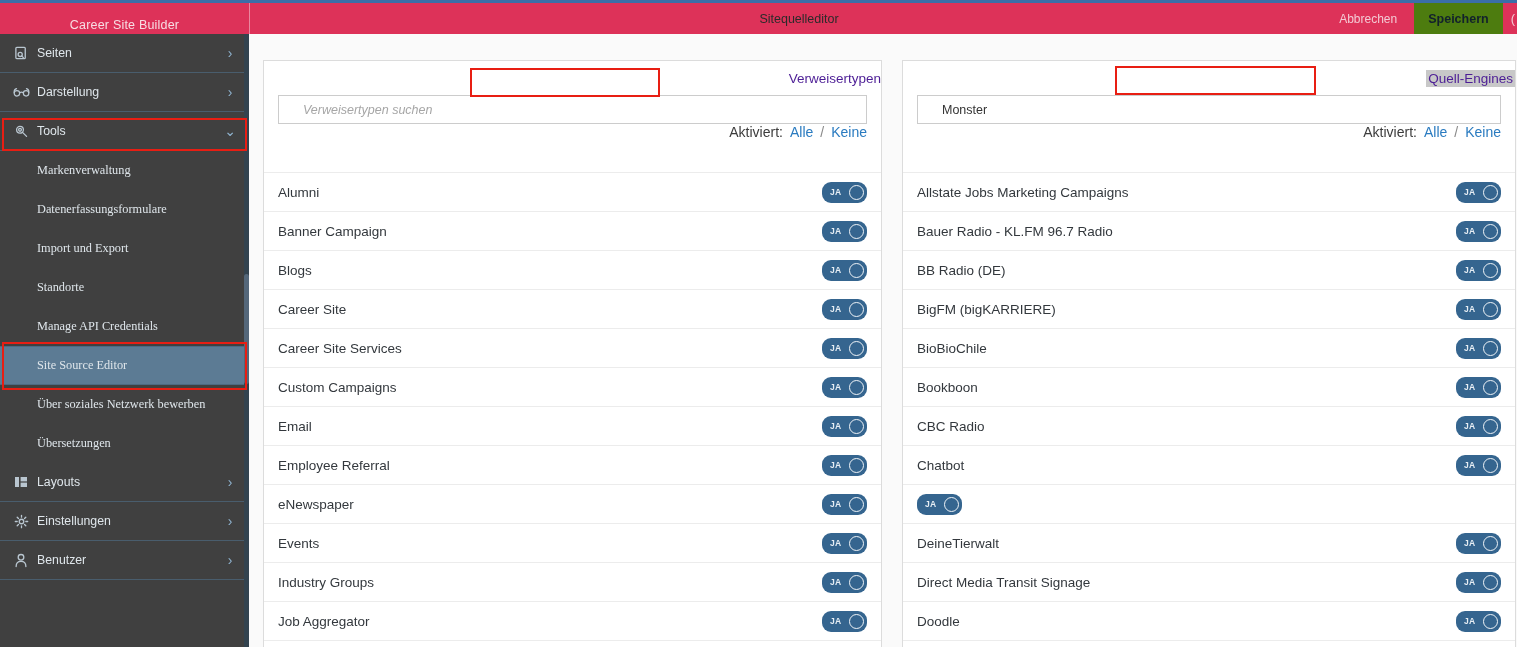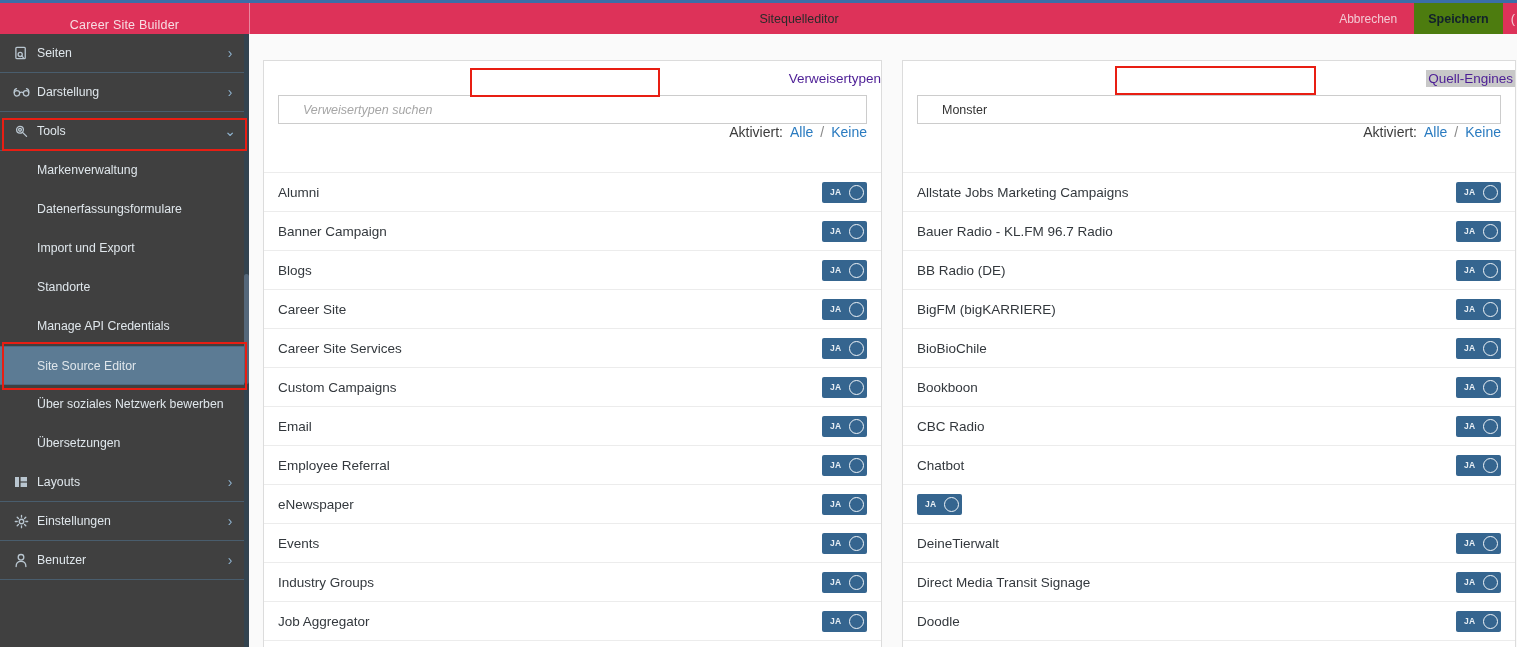--- a/index.html
+++ b/index.html
@@ -94,20 +94,21 @@
   .nav-top .nav-label { flex: 1; }
   .nav-top .nav-chevron {
     color: #8fb3cf; font-size: 14px; line-height: 1;
     width: 14px; text-align: center;
   }
   .nav-sub {
     display: flex; align-items: center;
     height: 39px; padding-left: 37px;
     color: #dfe6eb; font-size: 12.3px; cursor: pointer;
     border-bottom: 1px solid transparent;
+    font-family: Liberation Serif, serif;
   }
   .nav-sub.selected {
     background: #5c7b94;
     border-top: 1px solid #4d6a82;
     border-bottom: 1px solid #4d6a82;
   }
 
   
   .redbox {
     position: absolute;
@@ -161,21 +162,21 @@
   .list-row {
     display: flex; align-items: center;
     height: 39px; padding: 0 14px;
     border-bottom: 1px solid #ececec;
   }
   .list-row .row-label {
     flex: 1; font-size: 13.5px; color: #33383d;
   }
   .toggle {
     position: relative;
-    width: 45px; height: 21px; border-radius: 2px;
+    width: 45px; height: 21px; border-radius: 9px;
     background: #35658f;
     display: flex; align-items: center;
     cursor: pointer; flex: 0 0 45px;
   }
   .toggle .t-text {
     position: absolute; left: 8px;
     font-size: 8.5px; color: #e7eef4; font-weight: bold; letter-spacing: .3px;
   }
   .toggle .t-knob {
     position: absolute; right: 3px;

